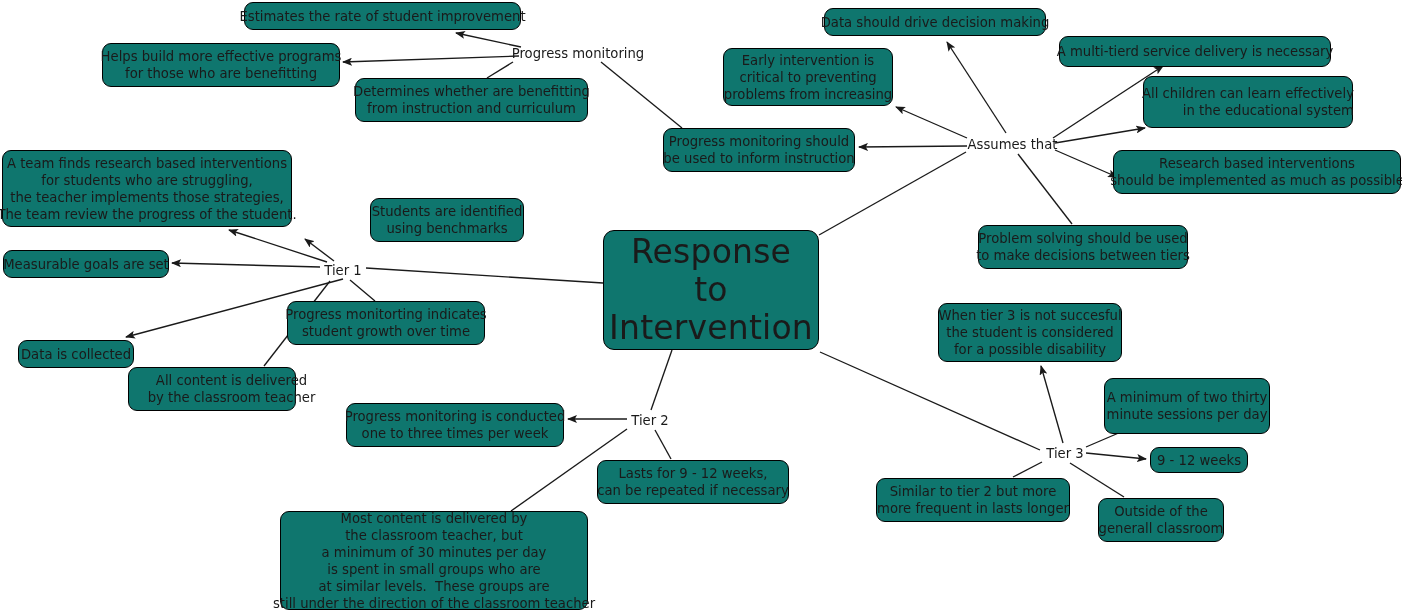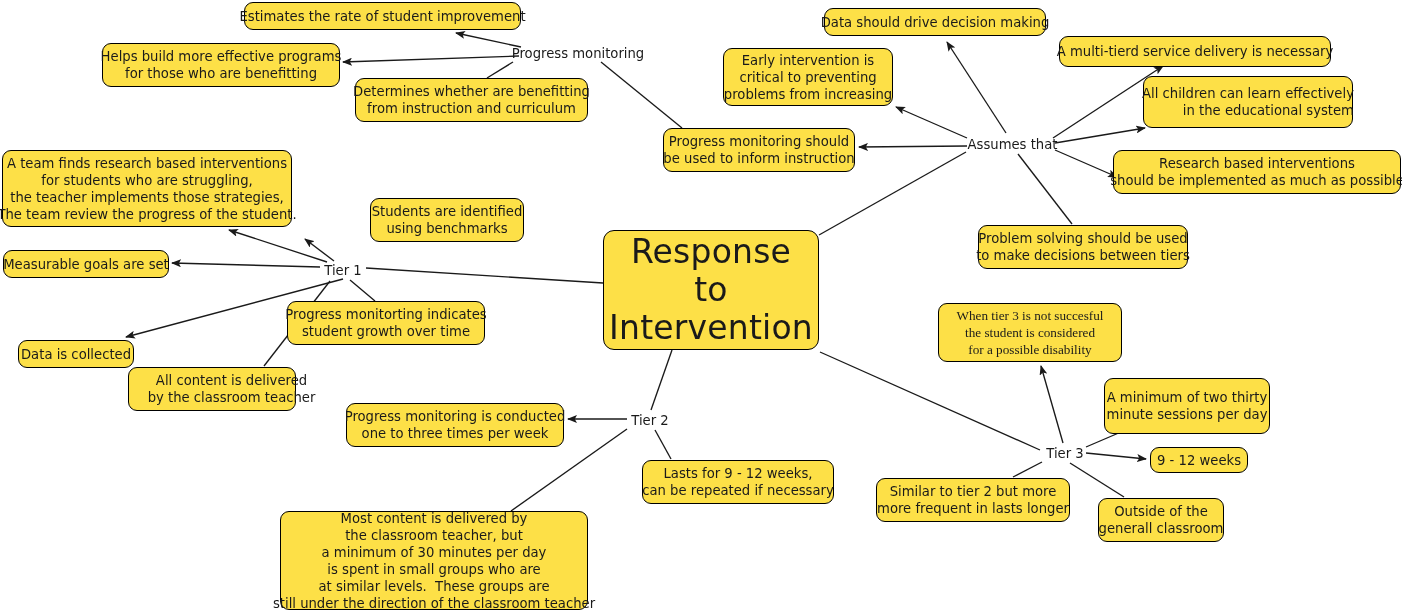--- a/index.html
+++ b/index.html
@@ -18,21 +18,21 @@
   #edges {
     position: absolute;
     left: 0; top: 0;
     width: 1402px;
     height: 612px;
     pointer-events: none;
   }
   .node {
     position: absolute;
     box-sizing: border-box;
-    background: #fde047;
+    background: #0f766e;
     border: 1.3px solid #000000;
     border-radius: 9px;
     color: #1a1a1a;
     font-size: 13.2px;
     line-height: 17px;
     text-align: center;
     display: flex;
     align-items: center;
     justify-content: center;
     padding: 3px 8px;
@@ -126,32 +126,32 @@
 for students who are struggling,
 the teacher implements those strategies,
 The team review the progress of the student.</div>
       <div class="node" style="left: 370px; top: 198px; width: 154px; height: 44px;">Students are identified
 using benchmarks</div>
       <div class="node" style="left: 978px; top: 225px; width: 210px; height: 44px;">Problem solving should be used
 to make decisions between tiers</div>
       <div class="node" style="left: 3px; top: 250px; width: 166px; height: 28px;">Measurable goals are set</div>
       <div class="node" style="left: 287px; top: 301px; width: 198px; height: 44px;">Progress monitorting indicates
 student growth over time</div>
-      <div class="node" style="left: 938px; top: 303px; width: 184px; height: 59px; font-family: Liberation Serif, serif;">When tier 3 is not succesful
+      <div class="node" style="left: 938px; top: 303px; width: 184px; height: 59px;">When tier 3 is not succesful
 the student is considered
 for a possible disability</div>
       <div class="node" style="left: 18px; top: 340px; width: 116px; height: 28px;">Data is collected</div>
       <div class="node" style="left: 128px; top: 367px; width: 168px; height: 44px; padding-left: 47px;">All content is delivered
 by the classroom teacher</div>
       <div class="node" style="left: 1104px; top: 378px; width: 166px; height: 56px;">A minimum of two thirty
 minute sessions per day</div>
       <div class="node" style="left: 346px; top: 403px; width: 218px; height: 44px;">Progress monitoring is conducted
 one to three times per week</div>
       <div class="node" style="left: 1150px; top: 447px; width: 98px; height: 26px;">9 - 12 weeks</div>
-      <div class="node" style="left: 597px; top: 460px; width: 192px; height: 44px; margin-left: 45px;">Lasts for 9 - 12 weeks,
+      <div class="node" style="left: 597px; top: 460px; width: 192px; height: 44px;">Lasts for 9 - 12 weeks,
 can be repeated if necessary</div>
       <div class="node" style="left: 876px; top: 478px; width: 194px; height: 44px;">Similar to tier 2 but more
 more frequent in lasts longer</div>
       <div class="node" style="left: 1098px; top: 498px; width: 126px; height: 44px;">Outside of the
 generall classroom</div>
       <div class="node" style="left: 280px; top: 511px; width: 308px; height: 99px;">Most content is delivered by
 the classroom teacher, but
 a minimum of 30 minutes per day
 is spent in small groups who are
 at similar levels.  These groups are

